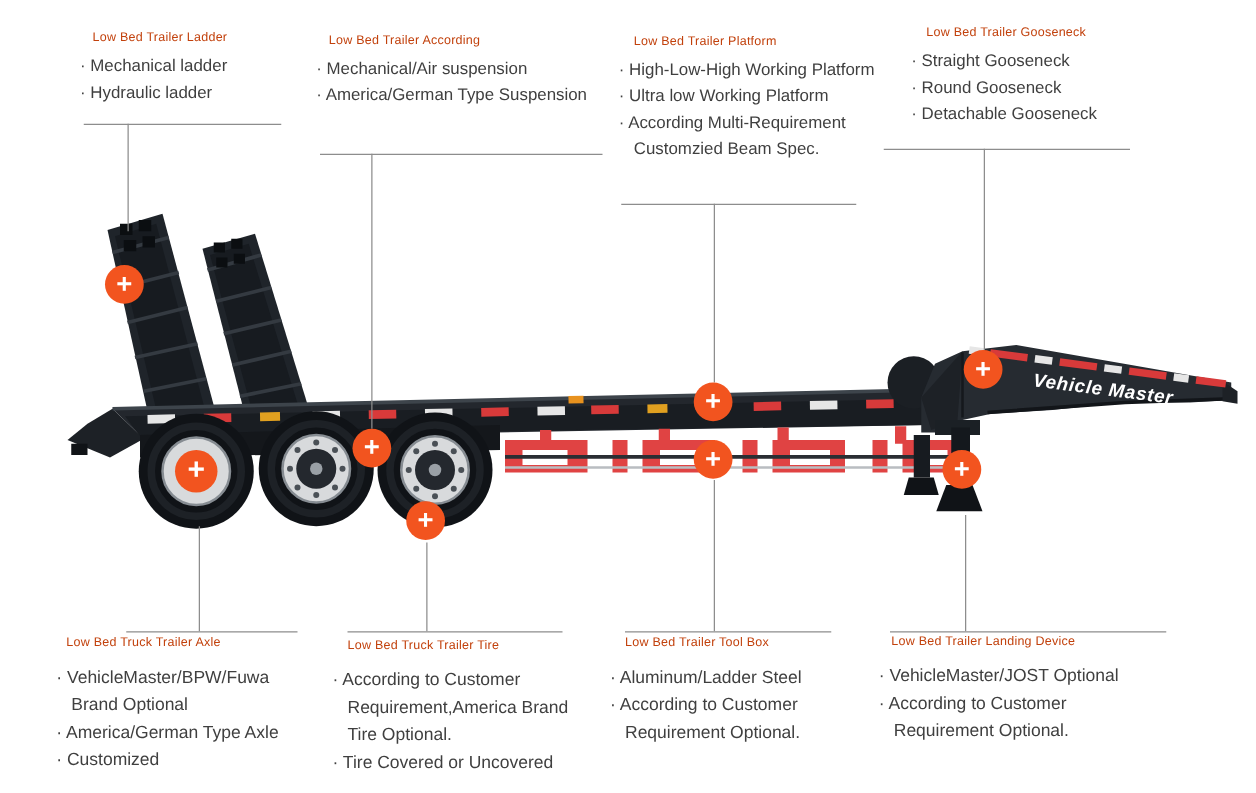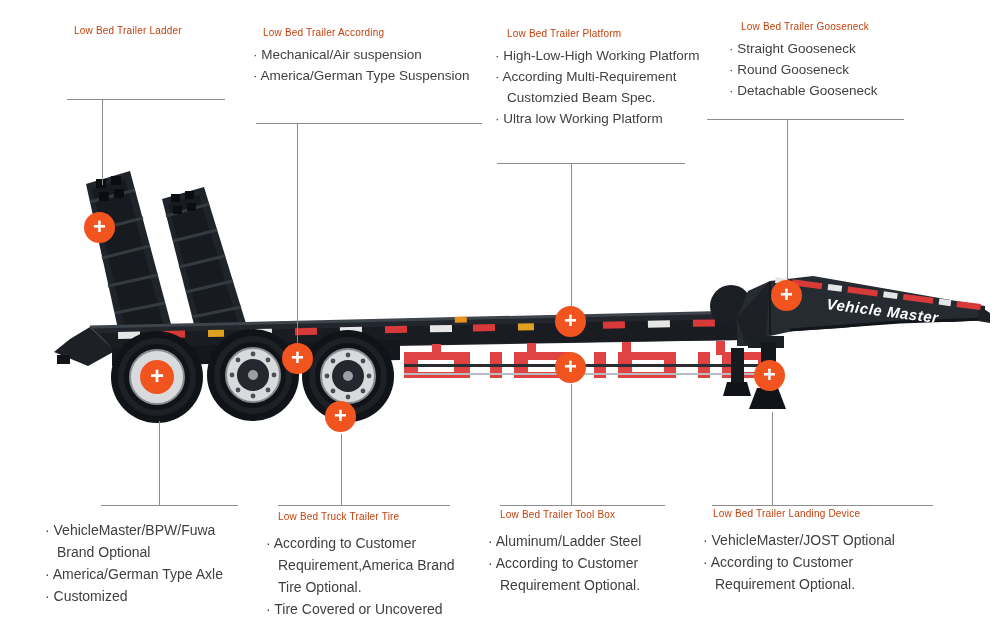--- a/index.html
+++ b/index.html
@@ -215,49 +215,54 @@
   <div class="hline" style="left:278px;top:505px;width:172px"></div>
 
   <div class="vline" style="left:571px;top:384px;height:121px"></div>
   <div class="hline" style="left:500px;top:505px;width:165px"></div>
 
   <div class="vline" style="left:772px;top:412px;height:93px"></div>
   <div class="hline" style="left:712px;top:505px;width:221px"></div>
 
   <section class="callout" style="left:64px;top:25px;width:195px">
     <h3 style="padding-left:10px">Low Bed Trailer Ladder</h3>
+    <ul>
+        <li>· Mechanical ladder</li>
+        <li>· Hydraulic ladder</li>
+      </ul>
   </section>
 
   <section class="callout" style="left:253px;top:27px;width:245px">
     <h3 style="padding-left:10px">Low Bed Trailer According</h3>
     <ul>
         <li>· Mechanical/Air suspension</li>
         <li>· America/German Type Suspension</li>
       </ul>
   </section>
 
   <section class="callout" style="left:495px;top:28px;width:212px">
     <h3 style="padding-left:12px">Low Bed Trailer Platform</h3>
     <ul>
         <li>· High-Low-High Working Platform</li>
+        <li>· Ultra low Working Platform</li>
         <li>· According Multi-Requirement Customzied Beam Spec.</li>
-        <li>· Ultra low Working Platform</li>
       </ul>
   </section>
 
   <section class="callout" style="left:729px;top:21px;width:245px">
     <h3 style="padding-left:12px">Low Bed Trailer Gooseneck</h3>
     <ul>
         <li>· Straight Gooseneck</li>
         <li>· Round Gooseneck</li>
         <li>· Detachable Gooseneck</li>
       </ul>
   </section>
 
   <section class="callout bottom" style="left:45px;top:509px;width:190px">
+    <h3 style="padding-left:8px">Low Bed Truck Trailer Axle</h3>
     <ul>
         <li>· VehicleMaster/BPW/Fuwa Brand Optional</li>
         <li>· America/German Type Axle</li>
         <li>· Customized</li>
       </ul>
   </section>
 
   <section class="callout bottom" style="left:266px;top:511px;width:195px">
     <h3 style="padding-left:12px">Low Bed Truck Trailer Tire</h3>
     <ul>

